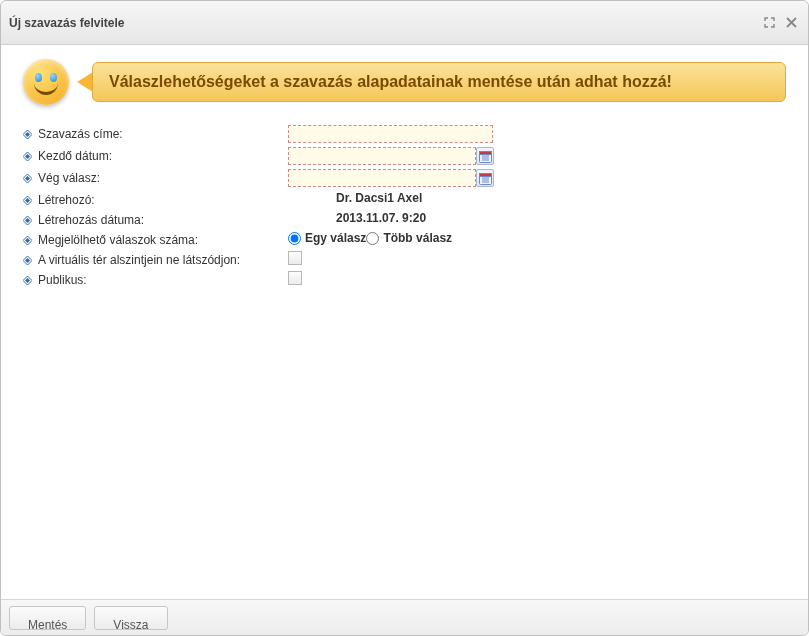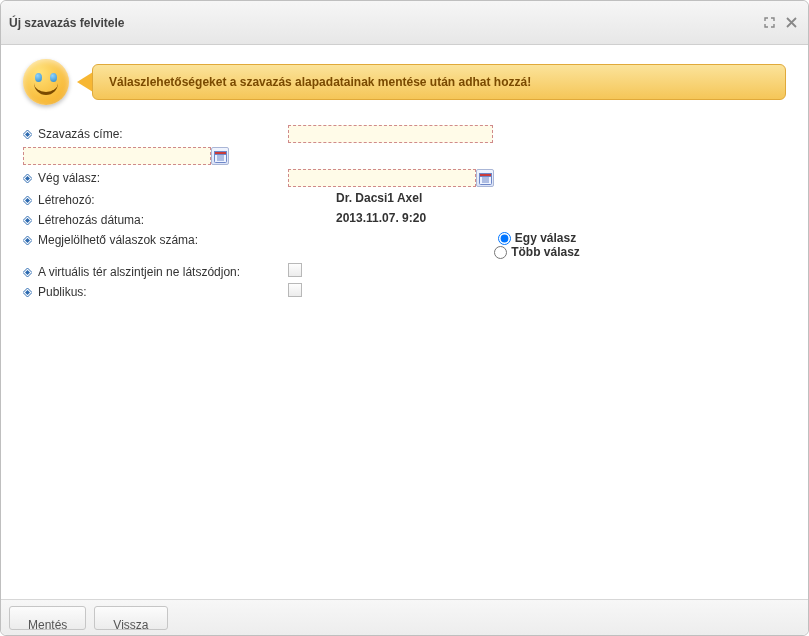--- a/index.html
+++ b/index.html
@@ -89,21 +89,21 @@
     margin-right: -1px;
   }
   .speech {
     flex: 1;
     background: linear-gradient(#fbe39a, #f5c658);
     border: 1px solid #e0a93a;
     border-radius: 6px;
     padding: 10px 16px;
     color: #7a4a00;
     font-weight: bold;
-    font-size: 12px;
+    font-size: 16px;
     text-align: justify;
   }
 
   .form-rows { }
   .form-row {
     display: flex;
     align-items: flex-start;
     padding: 2px 0;
     min-height: 20px;
   }
@@ -119,22 +119,22 @@
     margin-right: 6px;
   }
   .bullet svg { display: block; }
   .form-value {
     flex: 1;
     display: flex;
     align-items: center;
     color: #333;
   }
   .form-value.column {
-    flex-direction: column;
-    align-items: center;
+    flex-direction: row;
+    align-items: flex-end;
   }
   .form-value b { font-weight: bold; margin-left: 48px; }
 
   .text-input {
     width: 205px;
     height: 18px;
     border: 1px dashed #d08a8a;
     background: #fffbe8;
     padding: 0 4px;
     font-size: 12px;
@@ -238,20 +238,29 @@
               </svg>
             </span>
           <span>Szavazás címe:</span>
         </div>
         <div class="form-value">
           <input type="text" class="text-input" value="" style="">
         </div>
       </div>
 
       <div class="form-row">
+        <div class="form-label">
+          <span class="bullet">
+              <svg width="9" height="9">
+                <path d="M0 4.5 L4.5 0 L9 4.5 L4.5 9 Z" fill="none" stroke="#2d6ab0" stroke-width="1"></path>
+                <path d="M2 4.5 L4.5 2 L7 4.5 L4.5 7 Z" fill="#2d6ab0"></path>
+              </svg>
+            </span>
+          <span>Kezdő dátum:</span>
+        </div>
         <div class="form-value">
           <div class="date-wrap">
             <input type="text" class="date-input" value="" style="">
             <button class="cal-btn">
               <svg width="13" height="13" viewBox="0 0 13 13">
                   <rect x="0.5" y="1.5" width="12" height="11" rx="1" fill="#eef3ff" stroke="#6e87c8"></rect>
                   <rect x="0.5" y="1.5" width="12" height="3" fill="#c93b3b" stroke="#6e87c8"></rect>
                   <line x1="3" y1="6" x2="10" y2="6" stroke="#6e87c8"></line>
                   <line x1="3" y1="8" x2="10" y2="8" stroke="#6e87c8"></line>
                   <line x1="3" y1="10" x2="10" y2="10" stroke="#6e87c8"></line>

